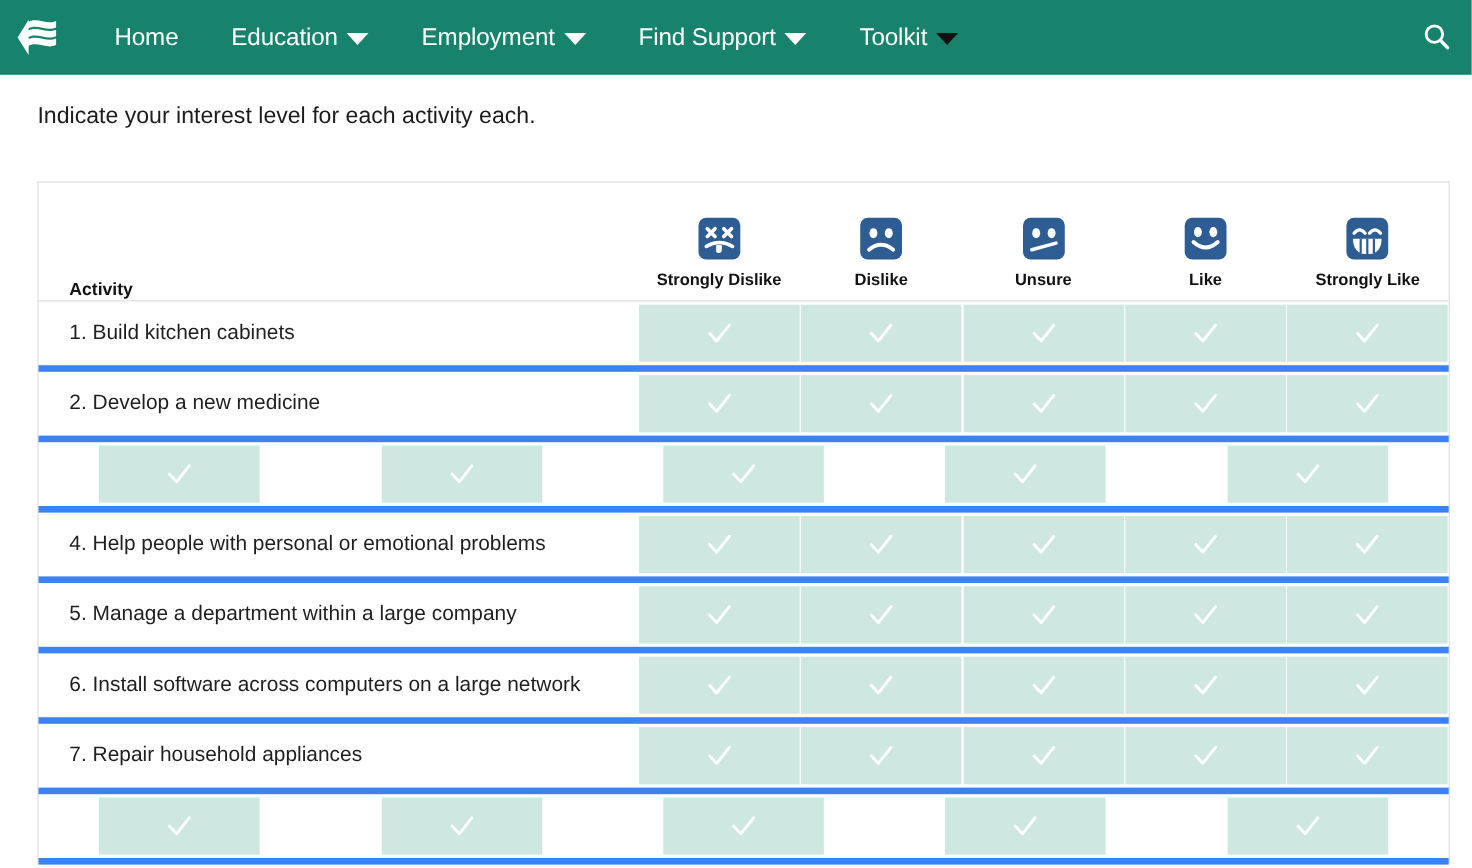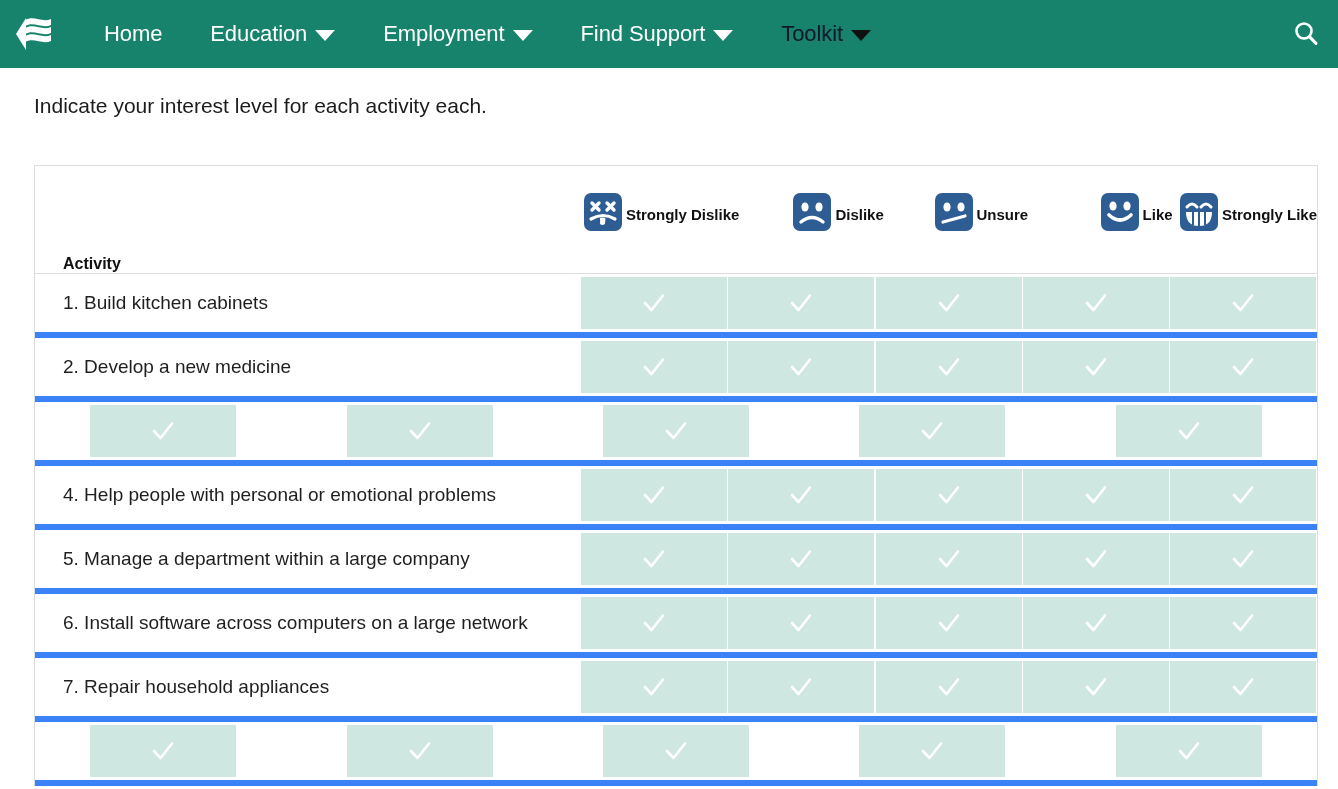--- a/index.html
+++ b/index.html
@@ -45,21 +45,21 @@
     gap: 8px;
     padding: 0 24px;
     height: 68px;
     color: #ffffff;
     font-size: 22px;
     font-weight: 400;
     white-space: nowrap;
     cursor: pointer;
     letter-spacing: -0.1px;
   }
-  .nav-item.active { color: #0f172a; }
+  .nav-item.active { color: #ffffff; }
 
   .caret {
     width: 0; height: 0;
     border-left: 10px solid transparent;
     border-right: 10px solid transparent;
     border-top: 11px solid #ffffff;
     display: inline-block;
     margin-top: 3px;
   }
   .nav-item.active .caret { border-top-color: #111111; }
@@ -120,21 +120,21 @@
 
   .activity-text {
     font-size: 19px;
     color: #1f1f1f;
     line-height: 1.35;
   }
 
   .col-rate {
     flex: 1 1 0;
     display: flex;
-    flex-direction: row;
+    flex-direction: column;
     align-items: center;
     justify-content: flex-end;
     padding-bottom: 10px;
   }
 
   .face {
     width: 46px;
     height: 46px;
     margin-bottom: 6px;
   }

